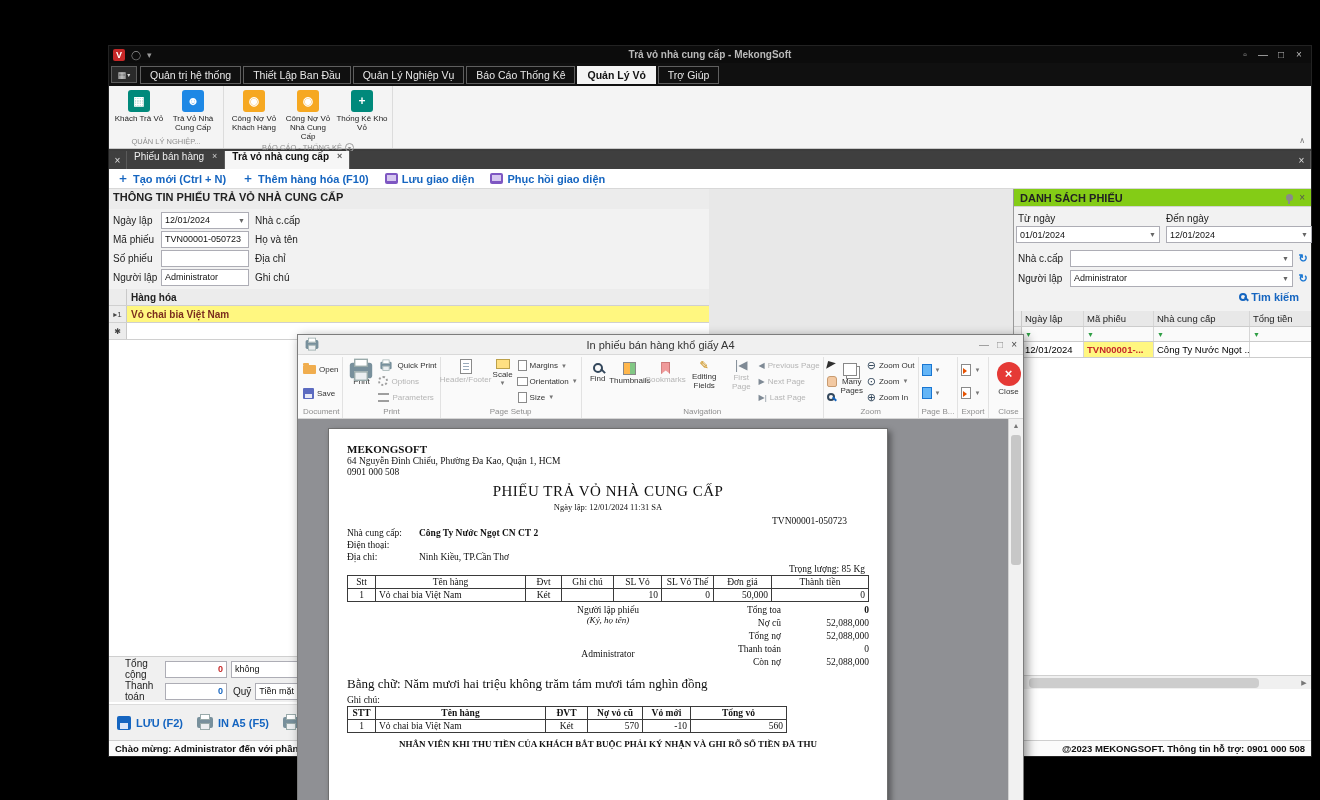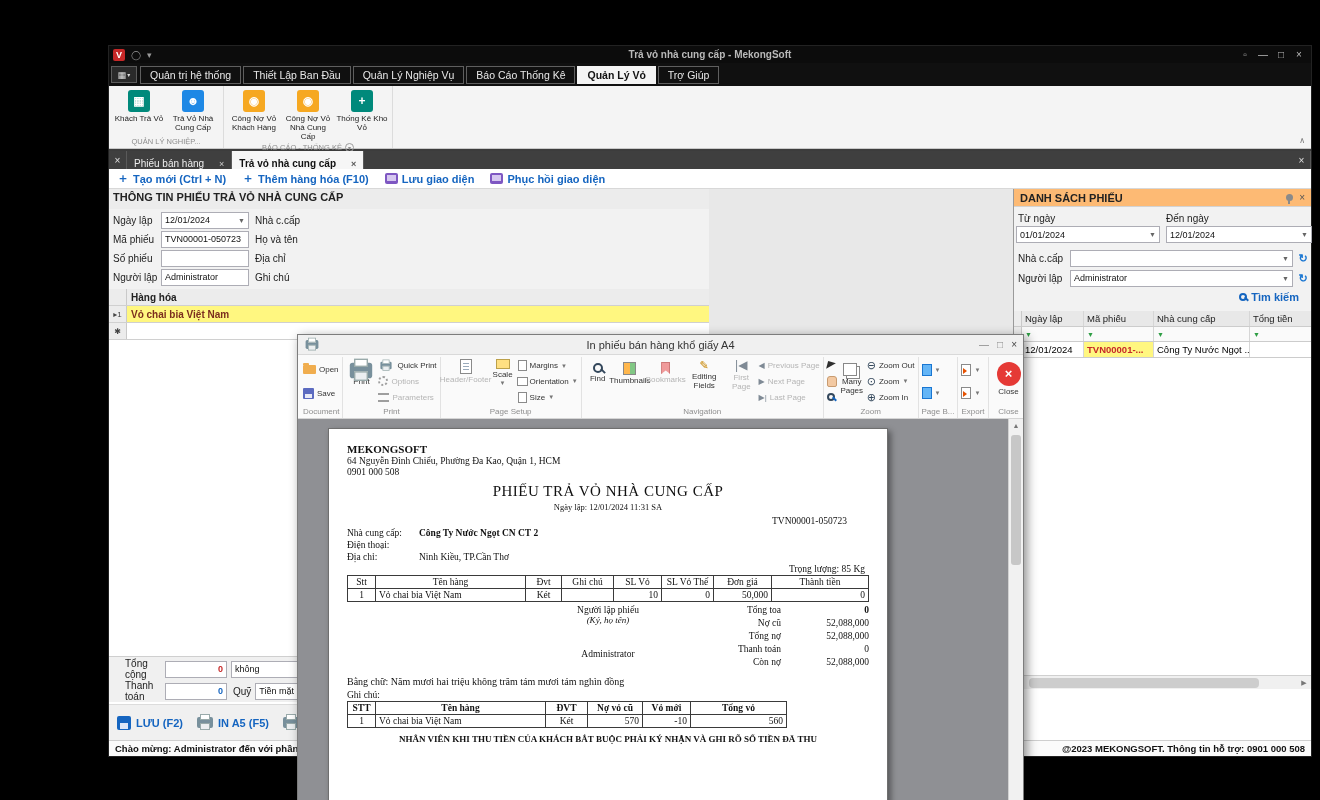--- a/index.html
+++ b/index.html
@@ -27,21 +27,21 @@
   .rbtn { width:52px; display:flex; flex-direction:column; align-items:center; padding-top:2px; }
   .rbtn .lbl { font-size:8px; color:#222; text-align:center; line-height:1.15; margin-top:2px; }
   .ri { width:22px; height:22px; border-radius:3px; display:flex; align-items:center; justify-content:center; color:#fff; font-size:12px; font-weight:bold; }
   .rg-name { display:flex; align-items:center; justify-content:center; gap:3px; font-size:7.5px; color:#8d8d8d; padding:1px 0 2px 0; white-space:nowrap; }
   .rg-launcher { width:9px; height:9px; border:1px solid #9d9d9d; border-radius:50%; font-size:6px; color:#8d8d8d; display:flex; align-items:center; justify-content:center; }
   .ribbon-collapse { position:absolute; right:6px; bottom:3px; font-size:8px; color:#777; }
 
   
   .doctabs { position:absolute; left:0; top:105px; right:0; height:18px; background:#3f3f3f; display:flex; align-items:flex-end; }
   .dt-close { width:18px; height:18px; color:#e0e0e0; font-size:10px; display:flex; align-items:center; justify-content:center; border-right:1px solid #5a5a5a; }
-  .dtab { display:flex; align-items:flex-end; gap:15px; height:18px; padding:0 7px; font-size:10px; color:#eee; border-right:1px solid #5a5a5a; white-space:nowrap; }
+  .dtab { display:flex; align-items:flex-start; gap:8px; height:18px; padding:0 7px; font-size:10px; color:#eee; border-right:1px solid #5a5a5a; white-space:nowrap; }
   .dtab .x { font-size:9px; color:#ccc; }
   .dtab.active { background:#f6f6f6; color:#111; font-weight:bold; }
   .dtab.active .x { color:#555; }
   .dt-right { margin-left:auto; }
 
   
   .actionbar { position:absolute; left:0; top:123px; right:0; height:20px; background:#fff; border-bottom:1px solid #d8d8d8; display:flex; align-items:center; gap:16px; padding:0 8px; }
   .act { display:flex; align-items:center; gap:4px; color:var(--accent-blue,#1565c0); font-size:11px; font-weight:bold; white-space:nowrap; }
   .plus { font-size:12px; font-weight:bold; color:var(--accent-blue,#1565c0); }
   .i-monitor { width:13px; height:11px; background:#7e57c2; border-radius:2px; position:relative; }
@@ -74,21 +74,21 @@
   .lp-buttons { position:absolute; left:0; top:515px; right:0; height:36px; background:#f0f0f0; display:flex; align-items:center; gap:14px; padding-left:8px; border-top:1px solid #dcdcdc; }
   .big-btn { display:flex; align-items:center; gap:5px; color:var(--accent-blue,#1565c0); font-size:11px; font-weight:bold; white-space:nowrap; }
   .i-savebig { width:14px; height:14px; background:#1565c0; border-radius:2px; position:relative; }
   .i-savebig::after { content:''; position:absolute; left:3px; bottom:1px; right:3px; height:6px; background:#dce7f7; }
   .i-printer { width:16px; height:11px; background:#78909c; border-radius:2px; position:relative; }
   .i-printer::before { content:''; position:absolute; left:3px; top:-3px; right:3px; height:4px; background:#fff; border:1px solid #9aa; }
   .i-printer::after { content:''; position:absolute; left:3px; bottom:-2px; right:3px; height:5px; background:#eceff1; border:1px solid #9aa; }
 
   
   .right-panel { position:absolute; left:904px; right:0; top:0; height:100%; background:#f2f2f2; border-left:1px solid #9a9a9a; }
-  .rp-header { position:absolute; left:0; top:0; right:0; height:18px; background:#fdba74; border-bottom:1px solid #d2d2d2; display:flex; align-items:center; padding:0 6px; }
+  .rp-header { position:absolute; left:0; top:0; right:0; height:18px; background:#84cc16; border-bottom:1px solid #d2d2d2; display:flex; align-items:center; padding:0 6px; }
   .rp-title { font-size:11px; font-weight:bold; color:#222; white-space:nowrap; overflow:hidden; }
   .rp-hicons { margin-left:auto; display:flex; gap:6px; align-items:center; }
   .i-pin { width:7px; height:7px; border-radius:50%; background:#8a8a8a; position:relative; display:inline-block; }
   .i-pin::after { content:''; position:absolute; left:2px; top:6px; width:2px; height:4px; background:#8a8a8a; }
   .rp-x { font-size:10px; color:#555; }
   .rp-lblrow { position:absolute; top:24px; left:0; right:0; height:12px; font-size:10px; color:#222; }
   .rp-lbl1 { position:absolute; left:4px; } .rp-lbl2 { position:absolute; left:152px; }
   .rp-dates { position:absolute; top:37px; left:0; right:0; height:18px; }
   .rp-d1 { position:absolute; left:2px; width:144px; } .rp-d2 { position:absolute; left:152px; width:146px; }
   .rp-row { position:absolute; left:0; right:0; height:18px; display:flex; align-items:center; }
@@ -180,21 +180,21 @@
   .t1 { width:100%; }
   .tr-r { text-align:right; } .tr-c { text-align:center; } .tr-l { text-align:left; }
   .pv-mid { position:relative; height:68px; margin-top:3px; font-size:9.5px; }
   .pv-sign { position:absolute; left:0; right:0; text-align:center; }
   .pv-ky { font-style:italic; font-size:9px; }
   .pv-name { margin-top:24px; }
   .pv-sums { position:absolute; right:0; top:0; width:190px; }
   .sum-row { display:flex; height:13px; }
   .sum-lbl { flex:1; text-align:right; }
   .sum-val { width:88px; text-align:right; }
-  .pv-bangchu { font-size:10px; margin-top:3px; }
+  .pv-bangchu { font-size:13px; margin-top:3px; }
   .pv-ghichu { font-size:9.5px; margin-top:3px; }
   .pv-novo { color:#0a0acb; font-weight:bold; font-style:italic; text-decoration:underline; font-size:10.5px; margin-top:4px; }
   .t2 { width:440px; }
   .t2 th { font-weight:bold; }
   .pv-foot { text-align:center; font-weight:bold; font-size:9px; margin-top:6px; }
 
   
   .statusbar { position:absolute; left:0; right:0; bottom:0; height:16px; background:#fbfbfb; border-top:1px solid #cfcfcf; display:flex; align-items:center; padding:0 6px; font-size:9.5px; color:#111; }
   .sb-sep { margin:0 8px; color:#999; }
   .sb-date { color:#d21f1f; font-weight:bold; }

